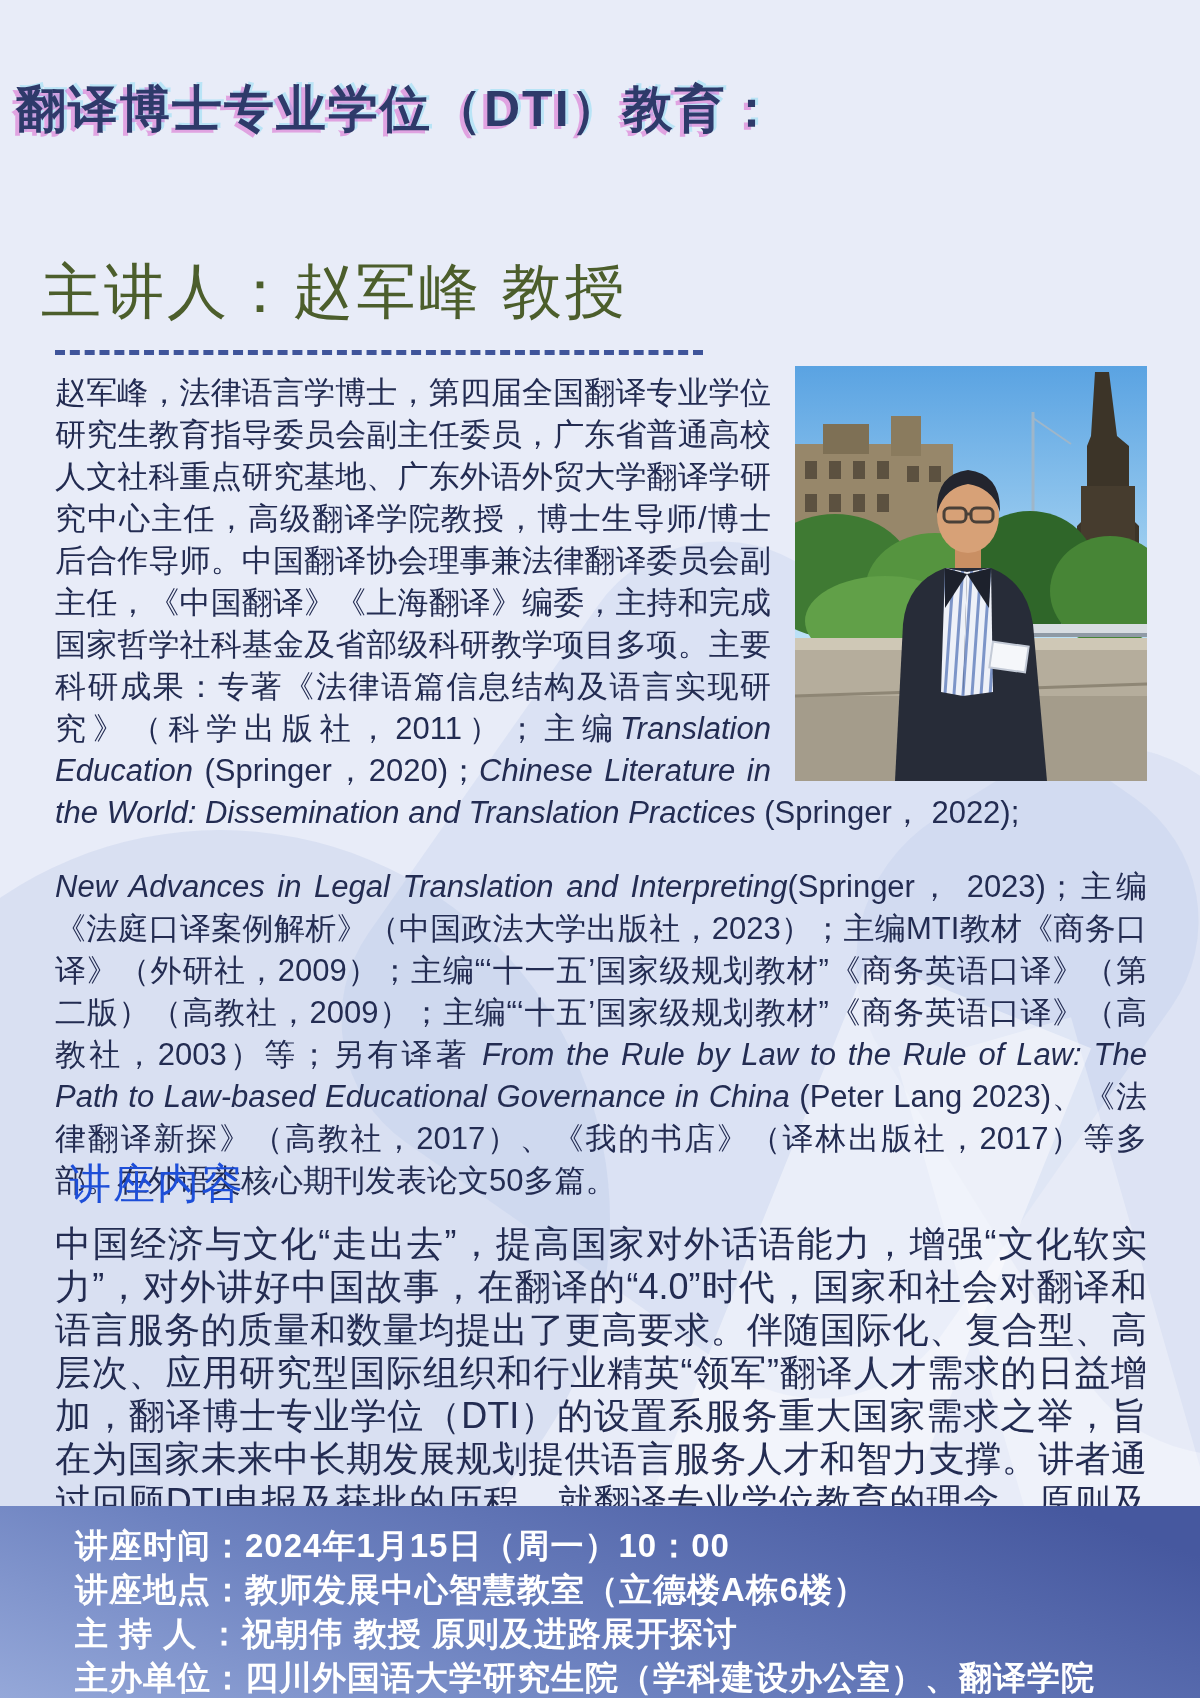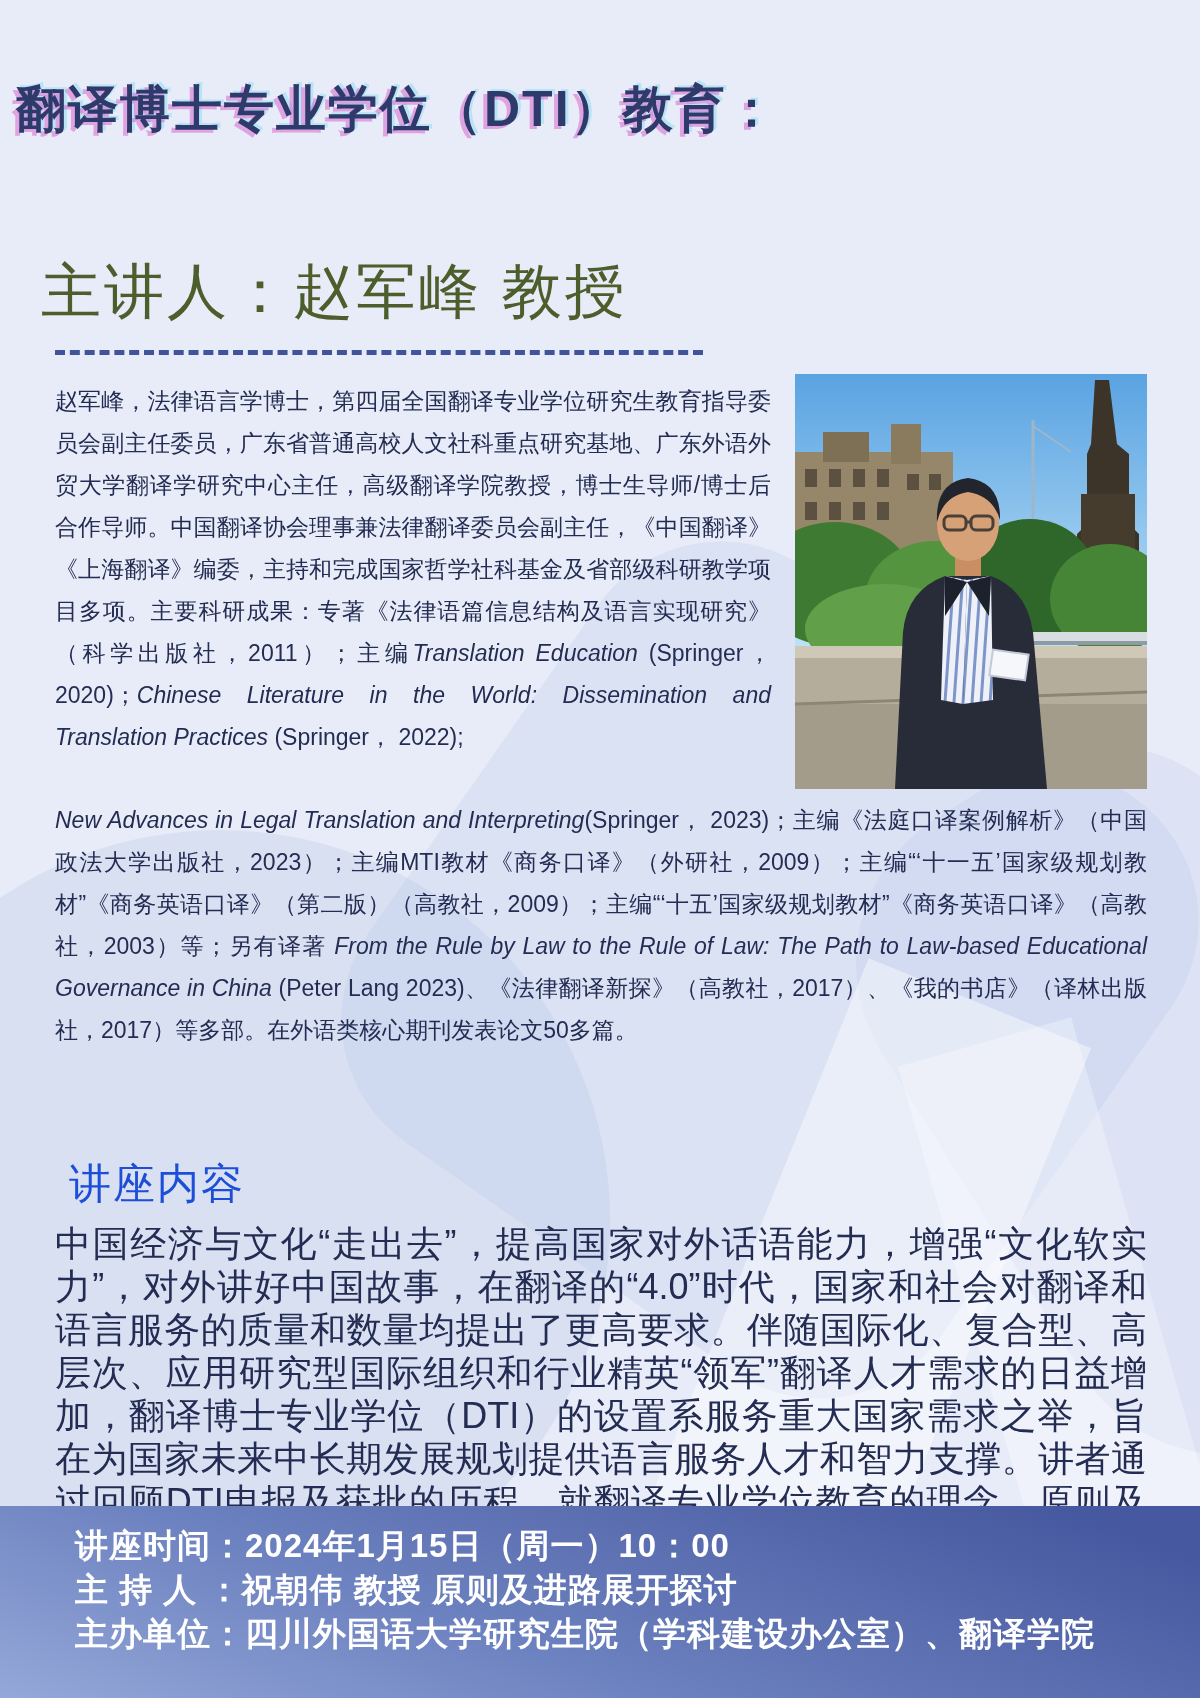--- a/index.html
+++ b/index.html
@@ -49,22 +49,22 @@
     color:#4c5e2c;
     letter-spacing:3px;
     margin-top:6px;
   }
   .divider{
     position:absolute;left:55px;top:350px;width:648px;height:0;
     border-top:5px dashed #3f549a;
   }
   
   .bio{
-    position:absolute;left:55px;top:380px;width:1092px;
-    font-size:23px;line-height:42px;
+    position:absolute;left:55px;top:372px;width:1092px;
+    font-size:31px;line-height:42px;
     color:#232c52;
     text-align:justify;
   }
   .bio .it{font-style:italic;}
   .photo-frame{
     float:right;
     width:352px;height:415px;
     margin:-6px 0 10px 24px;
     background:#cfd8ea;
     overflow:hidden;
@@ -185,18 +185,19 @@
       </div>
       <span>赵军峰，法律语言学博士，第四届全国翻译专业学位研究生教育指导委员会副主任委员，广东省普通高校人文社科重点研究基地、广东外语外贸大学翻译学研究中心主任，高级翻译学院教授，博士生导师/博士后合作导师。中国翻译协会理事兼法律翻译委员会副主任，《中国翻译》《上海翻译》编委，主持和完成国家哲学社科基金及省部级科研教学项目多项。主要科研成果：专著《法律语篇信息结构及语言实现研究》（科学出版社，2011）；主编</span><span class="it">Translation Education</span><span> (Springer，2020)；</span><span class="it">Chinese Literature in the World: Dissemination and Translation Practices</span><span> (Springer， 2022);</span>
       <div class="bio-part2"><span class="it">New Advances in Legal Translation and Interpreting</span><span>(Springer， 2023)；主编《法庭口译案例解析》（中国政法大学出版社，2023）；主编MTI教材《商务口译》（外研社，2009）；主编“‘十一五’国家级规划教材”《商务英语口译》（第二版）（高教社，2009）；主编“‘十五’国家级规划教材”《商务英语口译》（高教社，2003）等；另有译著 </span><span class="it">From the Rule by Law to the Rule of Law: The Path to Law-based Educational Governance in China</span><span> (Peter Lang 2023)、《法律翻译新探》（高教社，2017）、《我的书店》（译林出版社，2017）等多部。在外语类核心期刊发表论文50多篇。</span></div>
     </div>
 
     <div class="lecture-heading">讲座内容</div>
     <div class="lecture-body">中国经济与文化“走出去”，提高国家对外话语能力，增强“文化软实力”，对外讲好中国故事，在翻译的“4.0”时代，国家和社会对翻译和语言服务的质量和数量均提出了更高要求。伴随国际化、复合型、高层次、应用研究型国际组织和行业精英“领军”翻译人才需求的日益增加，翻译博士专业学位（DTI）的设置系服务重大国家需求之举，旨在为国家未来中长期发展规划提供语言服务人才和智力支撑。讲者通过回顾DTI申报及获批的历程，就翻译专业学位教育的理念、原则及进路展开探讨。</div>
 
     <div class="footer">
       <div class="footer-line">讲座时间：2024年1月15日（周一）10：00</div>
+      <div class="footer-line">讲座地点：教师发展中心智慧教室（立德楼A栋6楼）</div>
       <div class="footer-line">主 持 人 ：祝朝伟  教授  原则及进路展开探讨</div>
       <div class="footer-line">主办单位：四川外国语大学研究生院（学科建设办公室）、翻译学院</div>
     </div>
 
   </div>
 </div>
 
 </body></html>

